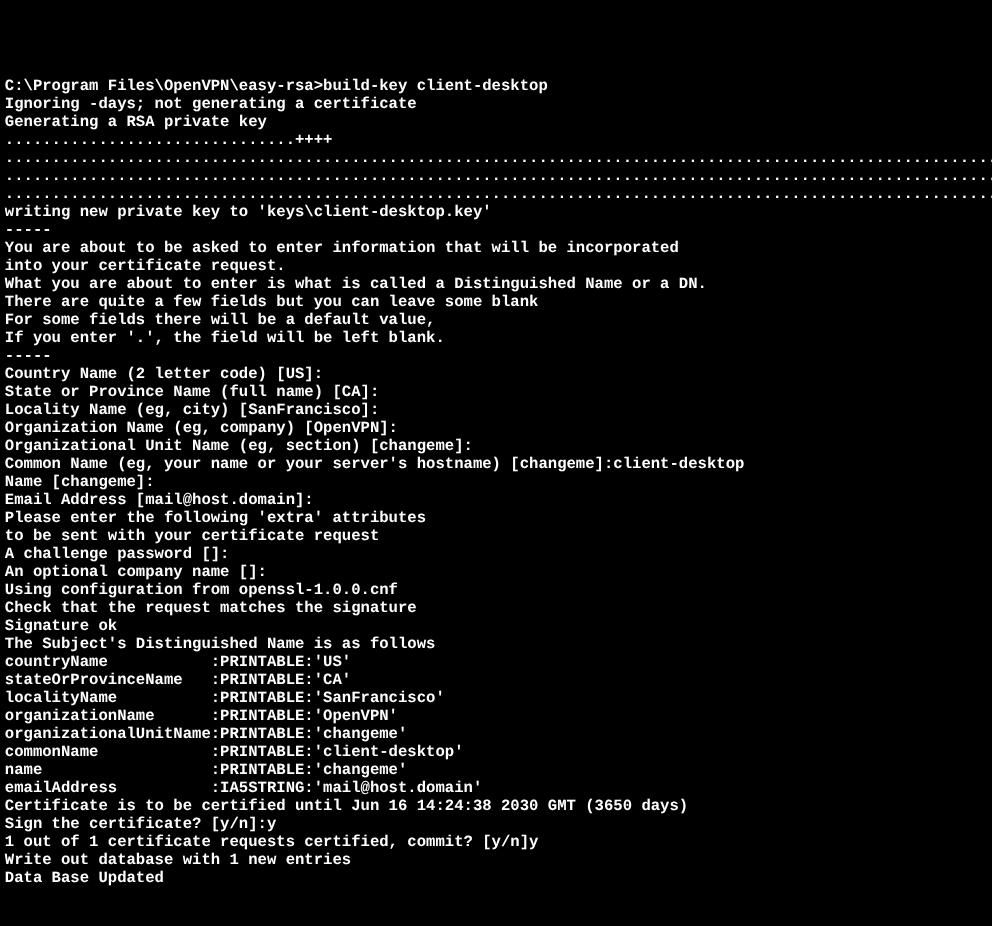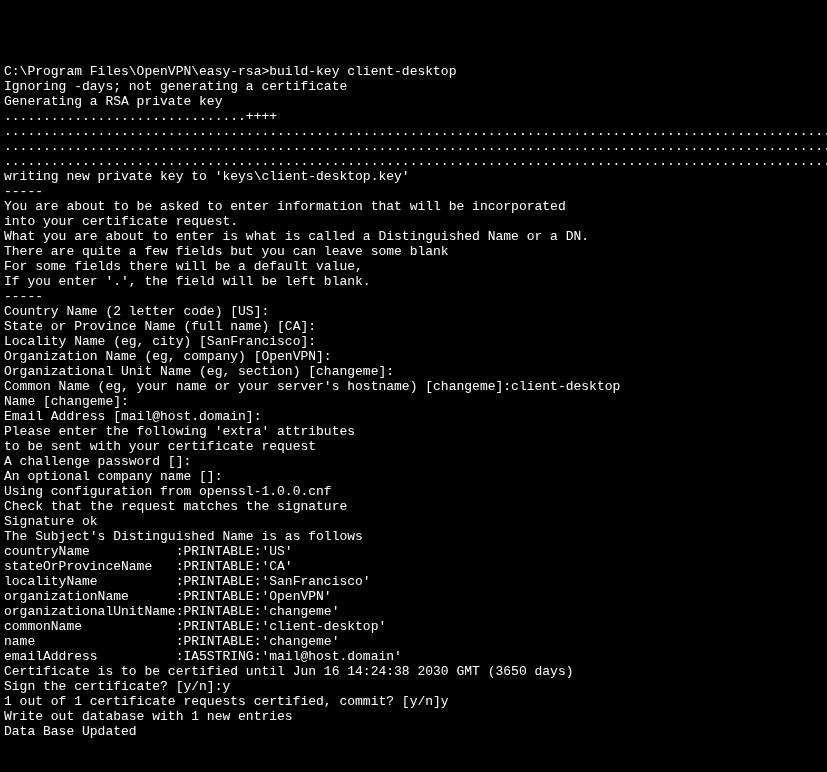--- a/index.html
+++ b/index.html
@@ -11,20 +11,21 @@
       margin: 0;
       padding: 4px;
       white-space: pre;
       overflow-x: auto;
       width: 827px;
       box-sizing: border-box;
     }
     .terminal-line {
       display: block;
       white-space: pre;
+      font-weight: bold;
     }
   </style>
 </head>
 <body>
 
 
 
 <div id="terminal-container"><span class="terminal-line">C:\Program Files\OpenVPN\easy-rsa&gt;build-key client-desktop</span><span class="terminal-line">Ignoring -days; not generating a certificate</span><span class="terminal-line">Generating a RSA private key</span><span class="terminal-line">...............................++++</span><span class="terminal-line">.......................................................................................................................</span><span class="terminal-line">.......................................................................................................................</span><span class="terminal-line">...................................................................................................................++++</span><span class="terminal-line">writing new private key to 'keys\client-desktop.key'</span><span class="terminal-line">-----</span><span class="terminal-line">You are about to be asked to enter information that will be incorporated</span><span class="terminal-line">into your certificate request.</span><span class="terminal-line">What you are about to enter is what is called a Distinguished Name or a DN.</span><span class="terminal-line">There are quite a few fields but you can leave some blank</span><span class="terminal-line">For some fields there will be a default value,</span><span class="terminal-line">If you enter '.', the field will be left blank.</span><span class="terminal-line">-----</span><span class="terminal-line">Country Name (2 letter code) [US]:</span><span class="terminal-line">State or Province Name (full name) [CA]:</span><span class="terminal-line">Locality Name (eg, city) [SanFrancisco]:</span><span class="terminal-line">Organization Name (eg, company) [OpenVPN]:</span><span class="terminal-line">Organizational Unit Name (eg, section) [changeme]:</span><span class="terminal-line">Common Name (eg, your name or your server's hostname) [changeme]:client-desktop</span><span class="terminal-line">Name [changeme]:</span><span class="terminal-line">Email Address [mail@host.domain]:</span><span class="terminal-line"></span><span class="terminal-line">Please enter the following 'extra' attributes</span><span class="terminal-line">to be sent with your certificate request</span><span class="terminal-line">A challenge password []:</span><span class="terminal-line">An optional company name []:</span><span class="terminal-line">Using configuration from openssl-1.0.0.cnf</span><span class="terminal-line">Check that the request matches the signature</span><span class="terminal-line">Signature ok</span><span class="terminal-line">The Subject's Distinguished Name is as follows</span><span class="terminal-line">countryName           :PRINTABLE:'US'</span><span class="terminal-line">stateOrProvinceName   :PRINTABLE:'CA'</span><span class="terminal-line">localityName          :PRINTABLE:'SanFrancisco'</span><span class="terminal-line">organizationName      :PRINTABLE:'OpenVPN'</span><span class="terminal-line">organizationalUnitName:PRINTABLE:'changeme'</span><span class="terminal-line">commonName            :PRINTABLE:'client-desktop'</span><span class="terminal-line">name                  :PRINTABLE:'changeme'</span><span class="terminal-line">emailAddress          :IA5STRING:'mail@host.domain'</span><span class="terminal-line">Certificate is to be certified until Jun 16 14:24:38 2030 GMT (3650 days)</span><span class="terminal-line">Sign the certificate? [y/n]:y</span><span class="terminal-line"></span><span class="terminal-line"></span><span class="terminal-line">1 out of 1 certificate requests certified, commit? [y/n]y</span><span class="terminal-line">Write out database with 1 new entries</span><span class="terminal-line">Data Base Updated</span></div>
 
 

